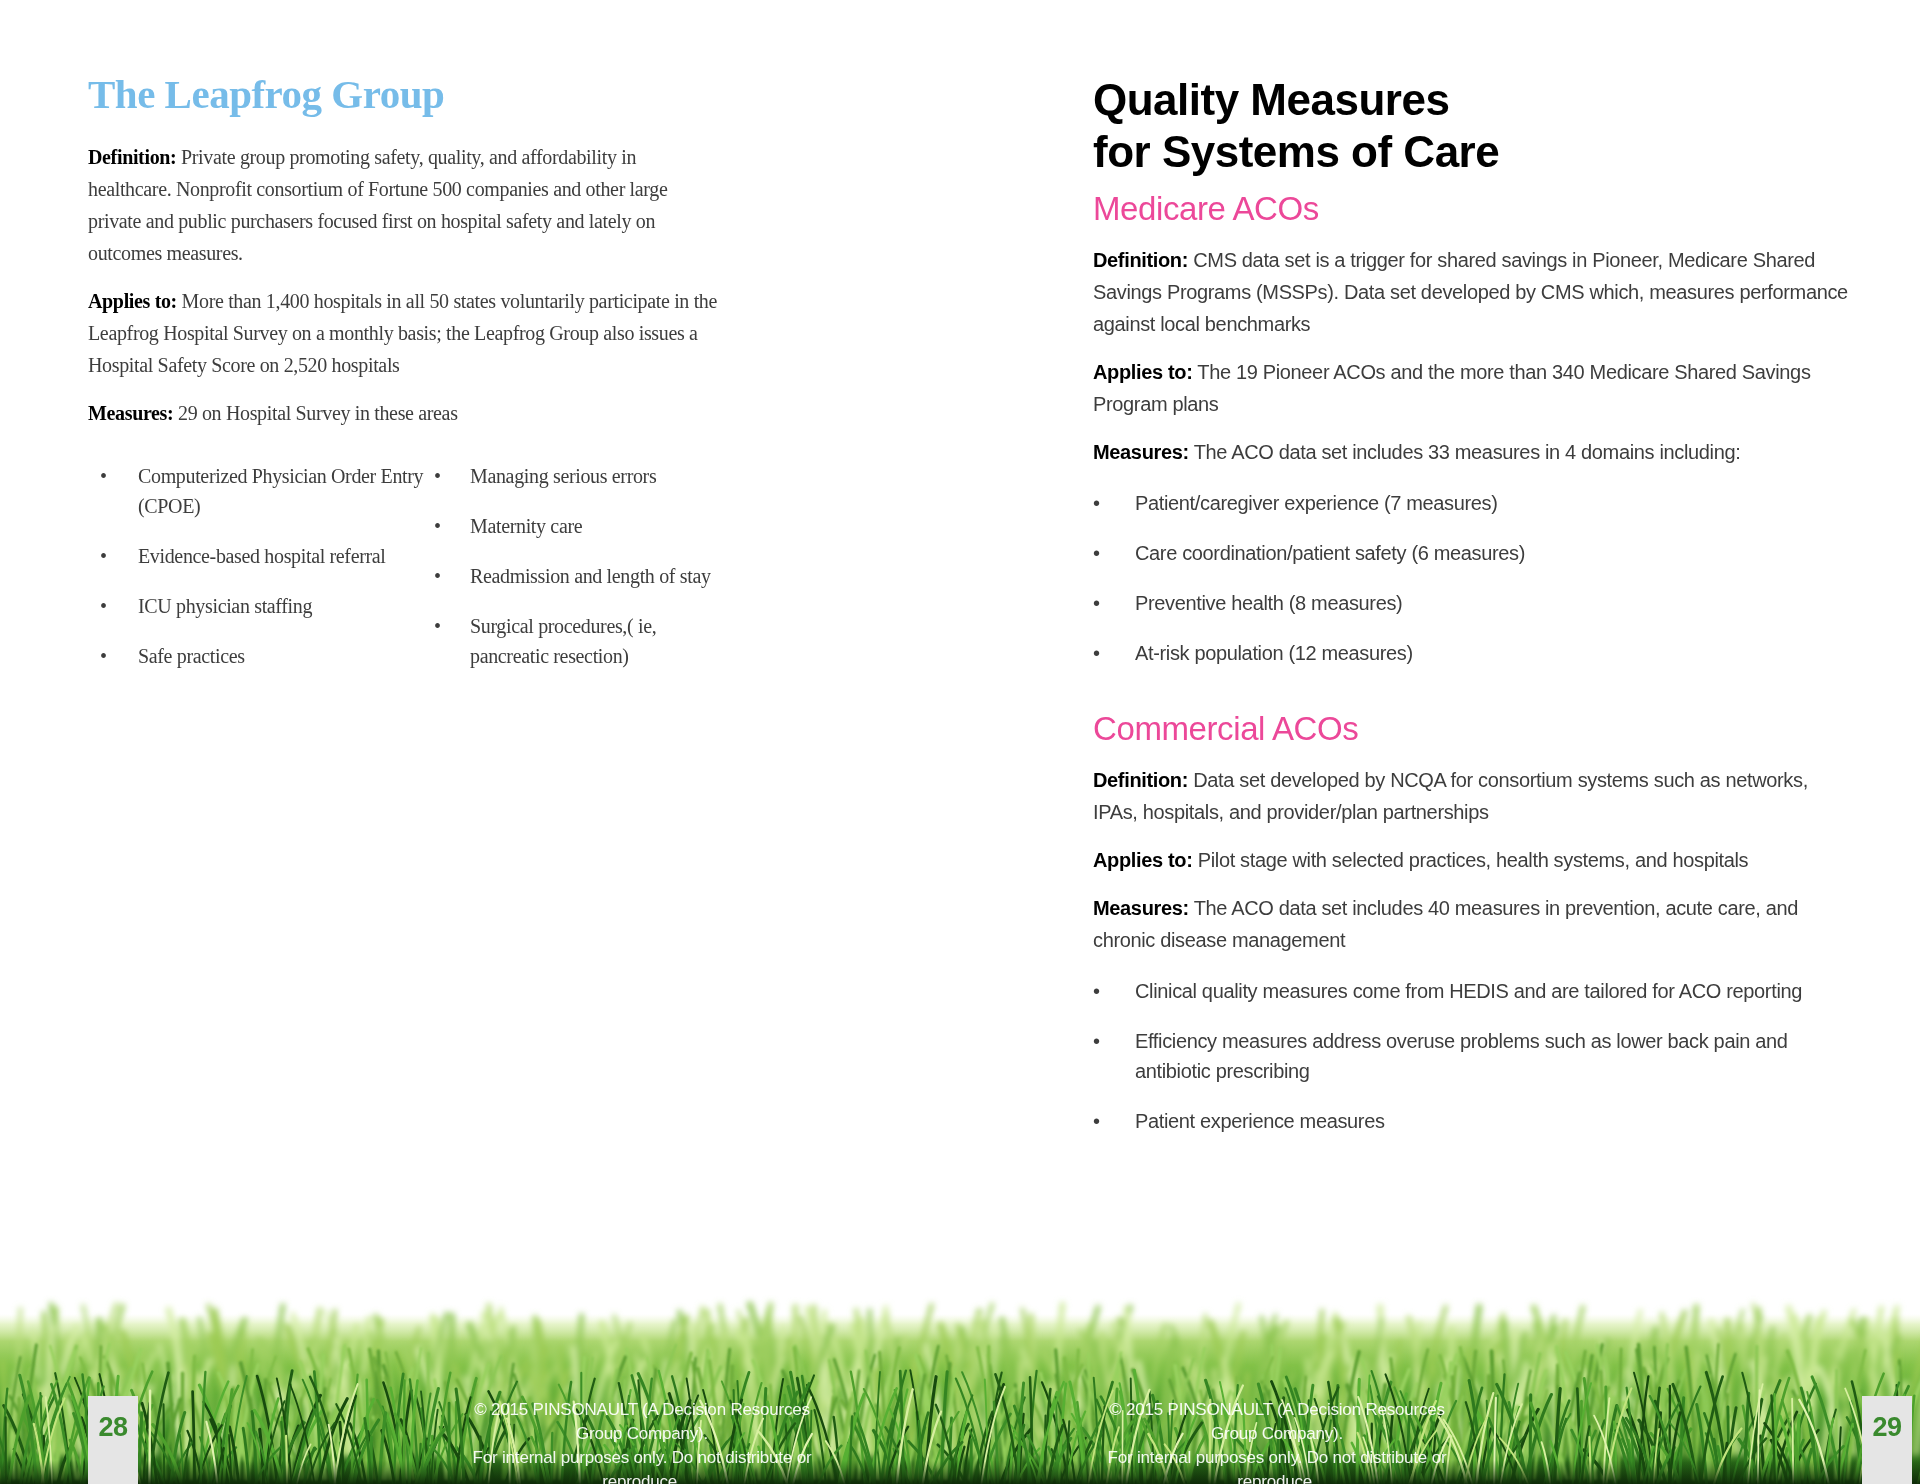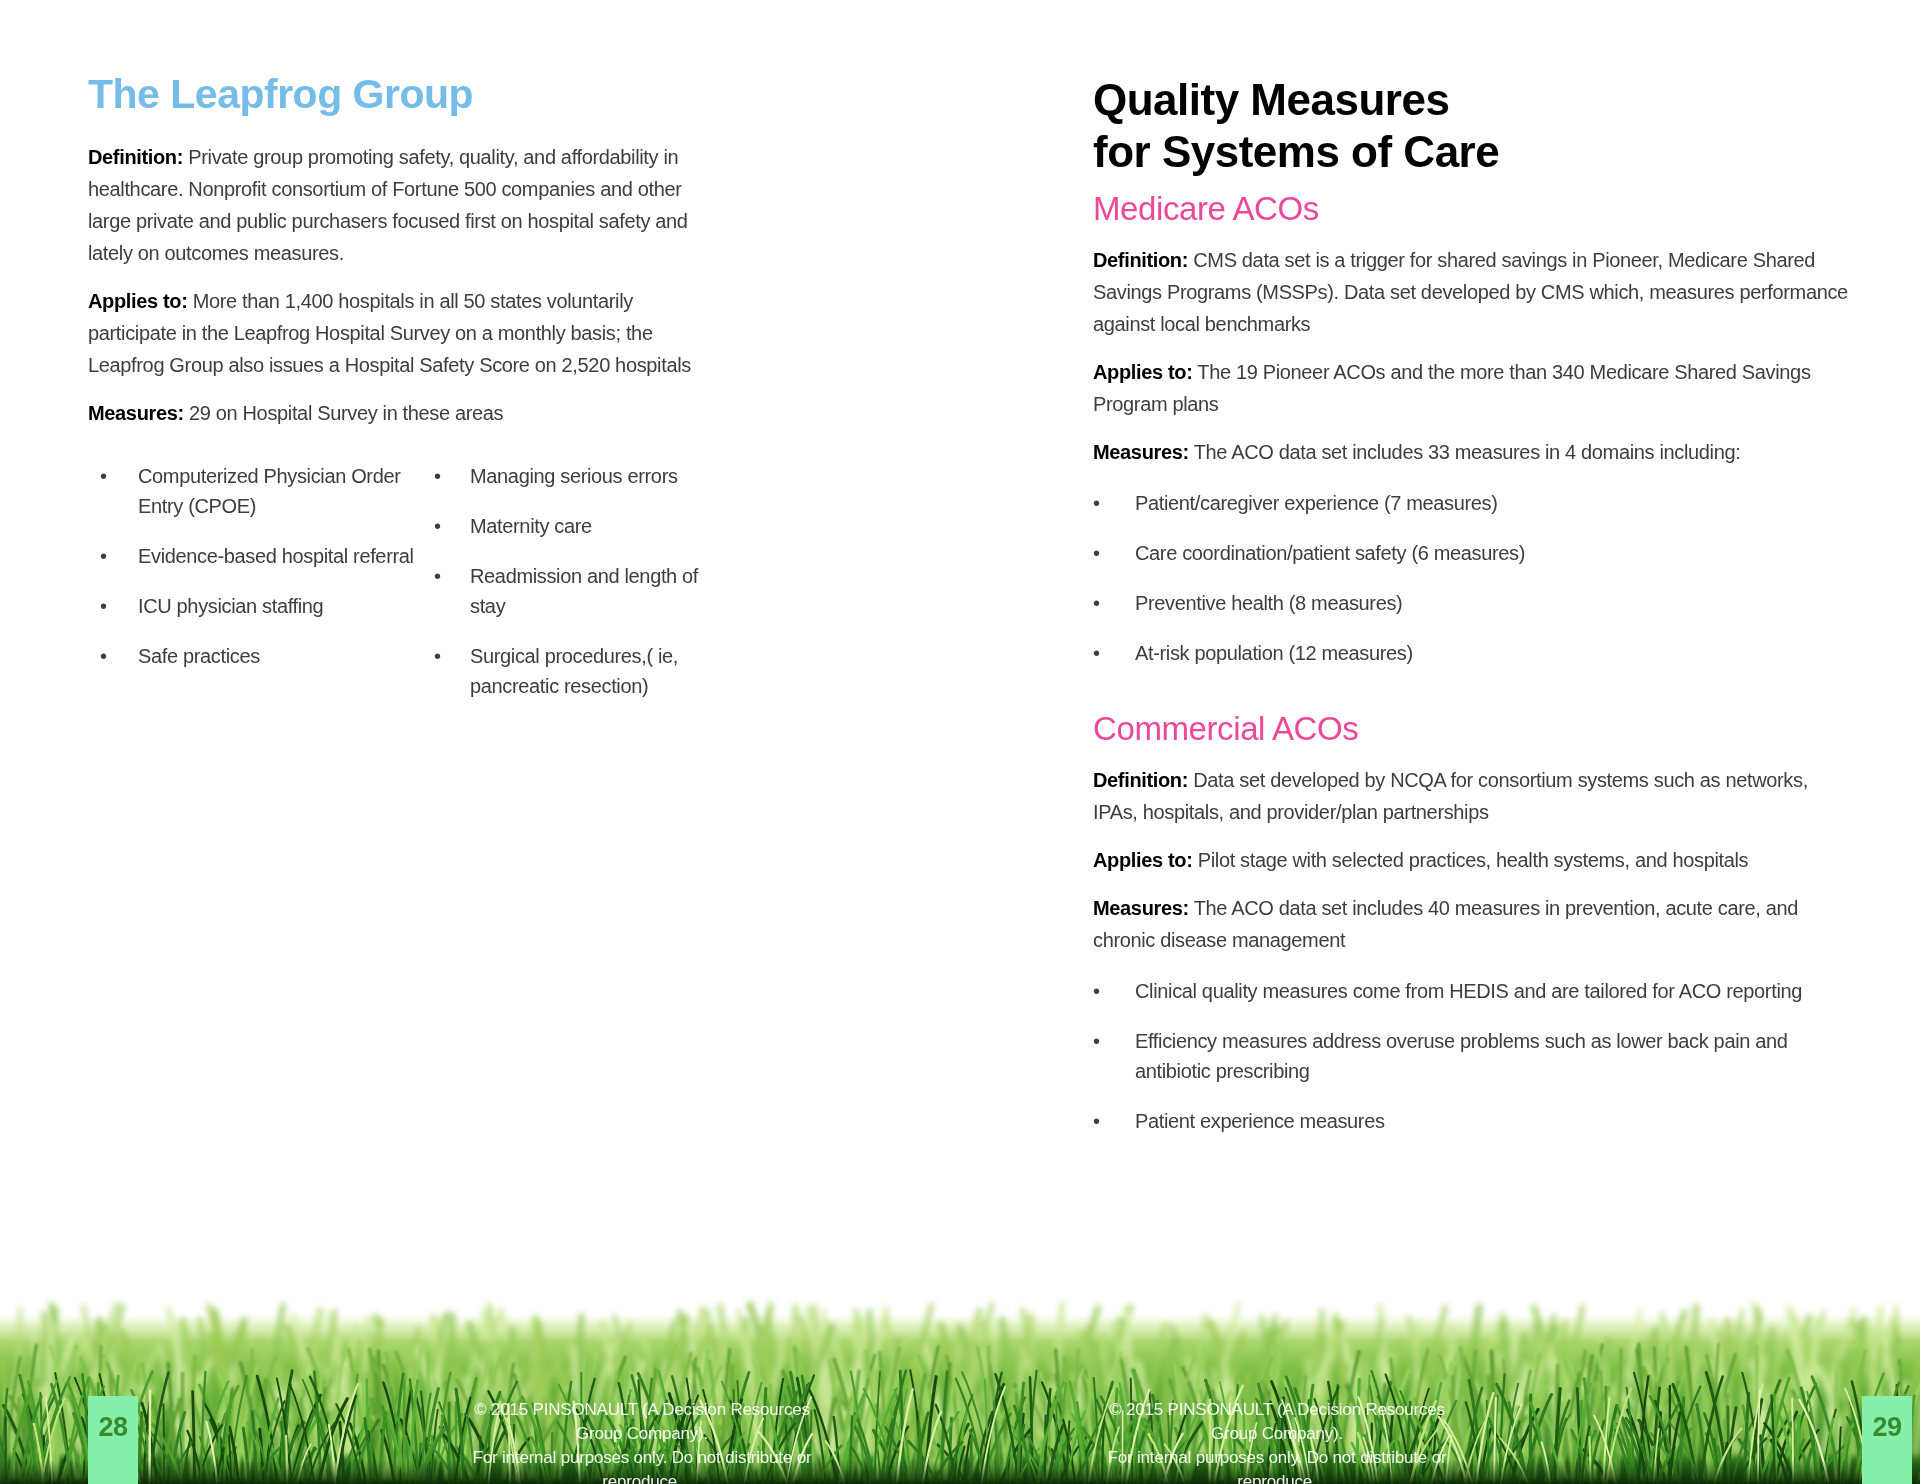--- a/index.html
+++ b/index.html
@@ -6,21 +6,21 @@
   body{
     width:1920px;height:1484px;position:relative;overflow:hidden;
     background:#ffffff;
     font-family:"Liberation Sans", sans-serif;
     -webkit-font-smoothing:antialiased;
   }
   .spread{position:absolute;inset:0;}
 
   
   .content{position:absolute;color:#3d3d3d;}
-  .content-left{left:88px;top:72px;width:632px;}
+  .content-left{left:88px;top:72px;width:632px;font-family:Liberation Serif, serif;}
   .content-right{left:1093px;top:74px;width:760px;}
 
   .h-light{
     font-size:41px;line-height:1.1;font-weight:bold;color:#76bce9;
     letter-spacing:-0.5px;margin:0 0 24px 0;
   }
   .h-dark{
     font-size:44px;line-height:1.18;font-weight:bold;color:#000000;
     letter-spacing:-0.5px;margin:0 0 10px 0;
   }
@@ -65,21 +65,21 @@
   .footer{
     position:absolute;top:1398px;width:380px;text-align:center;
     color:rgba(255,255,255,0.93);font-size:17px;line-height:24px;
     letter-spacing:-0.2px;z-index:6;
   }
   .footer-left{left:452px;}
   .footer-right{left:1087px;}
 
   
   .page-tab{
-    position:absolute;top:1396px;width:50px;height:88px;background:#86efac;
+    position:absolute;top:1396px;width:50px;height:88px;background:#e5e5e5;
     z-index:7;text-align:center;
   }
   .page-tab span{
     display:inline-block;margin-top:16px;font-size:27px;font-weight:bold;
     color:#3a8a2e;letter-spacing:-0.5px;
   }
   .tab-left{left:88px;}
   .tab-right{left:1862px;}
 </style>
 </head>

